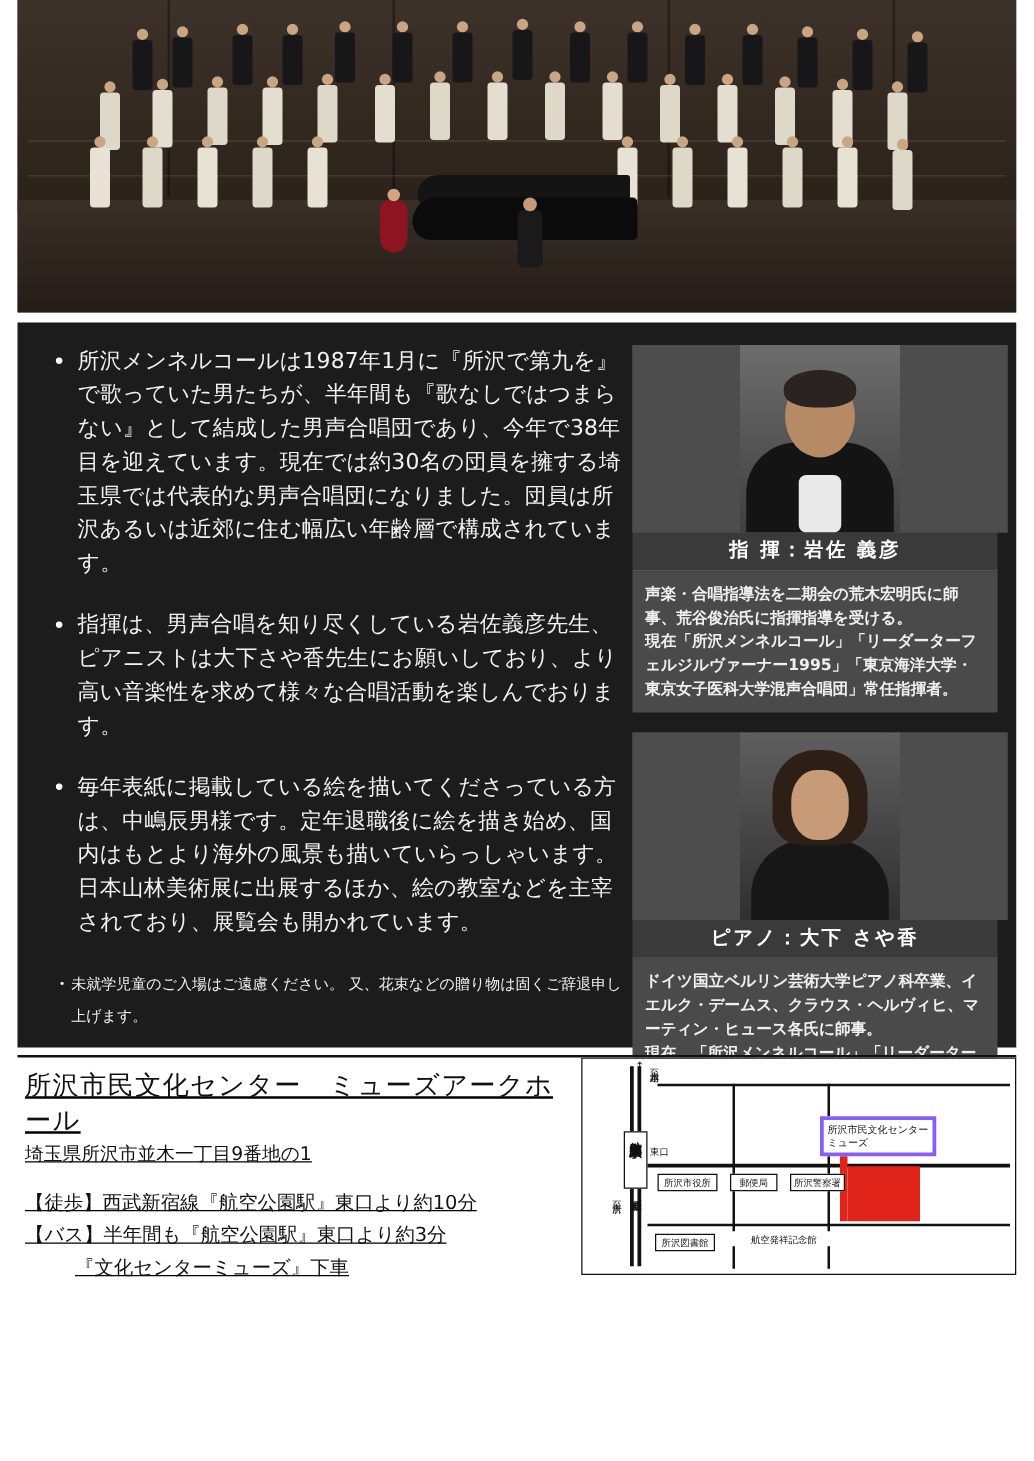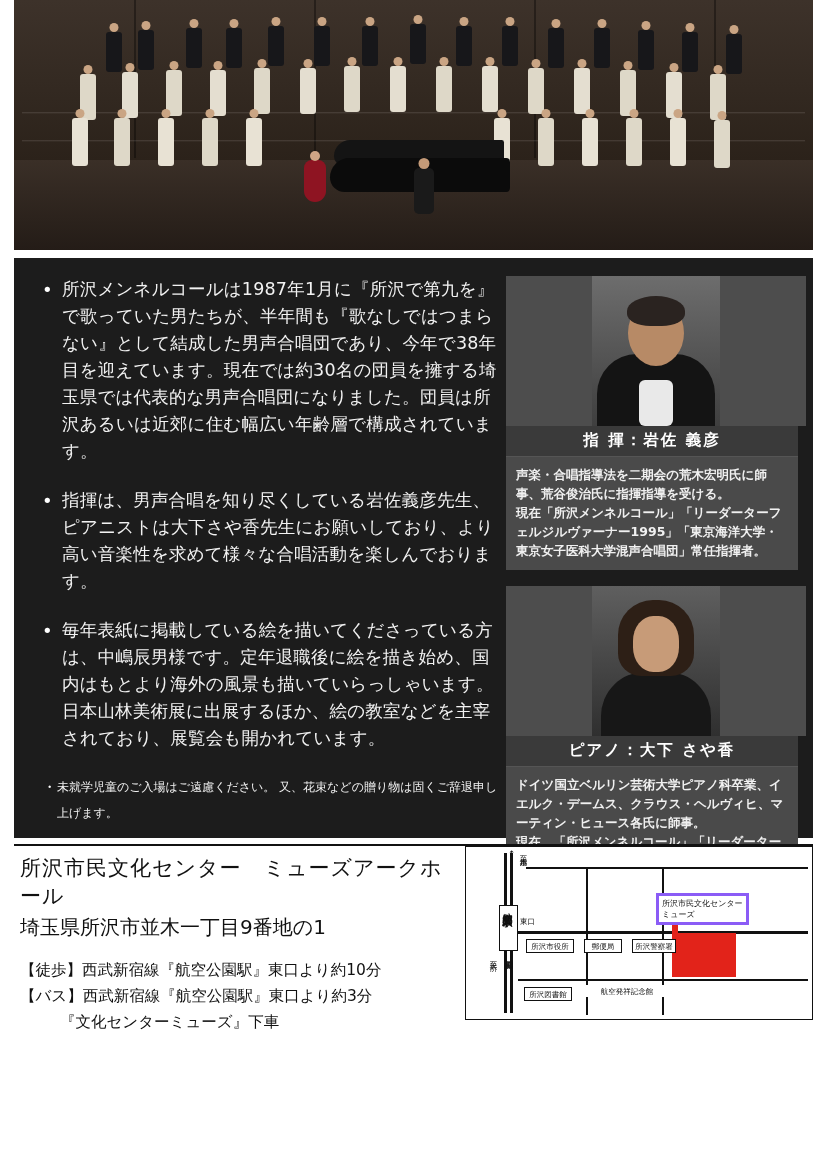--- a/index.html
+++ b/index.html
@@ -148,24 +148,25 @@
     color: #f0f0f0;
   }
 
   
   .footer {
     position: relative;
     margin: 6px 14px 0 14px;
     height: 176px;
     border-top: 2px solid #111;
     display: flex;
+    text-decoration: underline;
   }
   .venue { width: 445px; padding: 8px 0 0 6px; }
   .venue-title { font-size: 21px; letter-spacing: 1px; color:#111; }
-  .venue-addr { font-size: 20px; margin-top: 4px; color:#111; }
+  .venue-addr { font-size: 15px; margin-top: 4px; color:#111; }
   .venue-access { margin-top: 16px; font-size: 15.5px; line-height: 26px; color:#111; }
   .venue-access .indent { padding-left: 40px; }
 
   .map {
     position: relative;
     flex: 1;
     margin-left: 6px;
     border: 1px solid #111;
     background: #fff;
     overflow: hidden;
@@ -446,21 +447,21 @@
 
     </div>
   </div>
 
   <div class="footer">
     <div class="venue">
       <div class="venue-title">所沢市民文化センター　ミューズアークホール</div>
       <div class="venue-addr">埼玉県所沢市並木一丁目9番地の1</div>
       <div class="venue-access">
         <div>【徒歩】西武新宿線『航空公園駅』東口より約10分</div>
-        <div>【バス】西武新宿線『航空公園駅』東口より約3分</div>
+        <div>【バス】半年間も『航空公園駅』東口より約3分</div>
         <div class="indent">『文化センターミューズ』下車</div>
       </div>
     </div>
 
     <div class="map">
 
       <div class="map-rail" style="left:44px;top:6px;width:3px;bottom:6px;"></div>
       <div class="map-rail" style="left:38px;top:6px;width:3px;bottom:6px;"></div>
 
       <div class="map-rail" style="left:33px;top:58px;width:19px;height:46px;background:#fff;border:1px solid #111;"></div>

